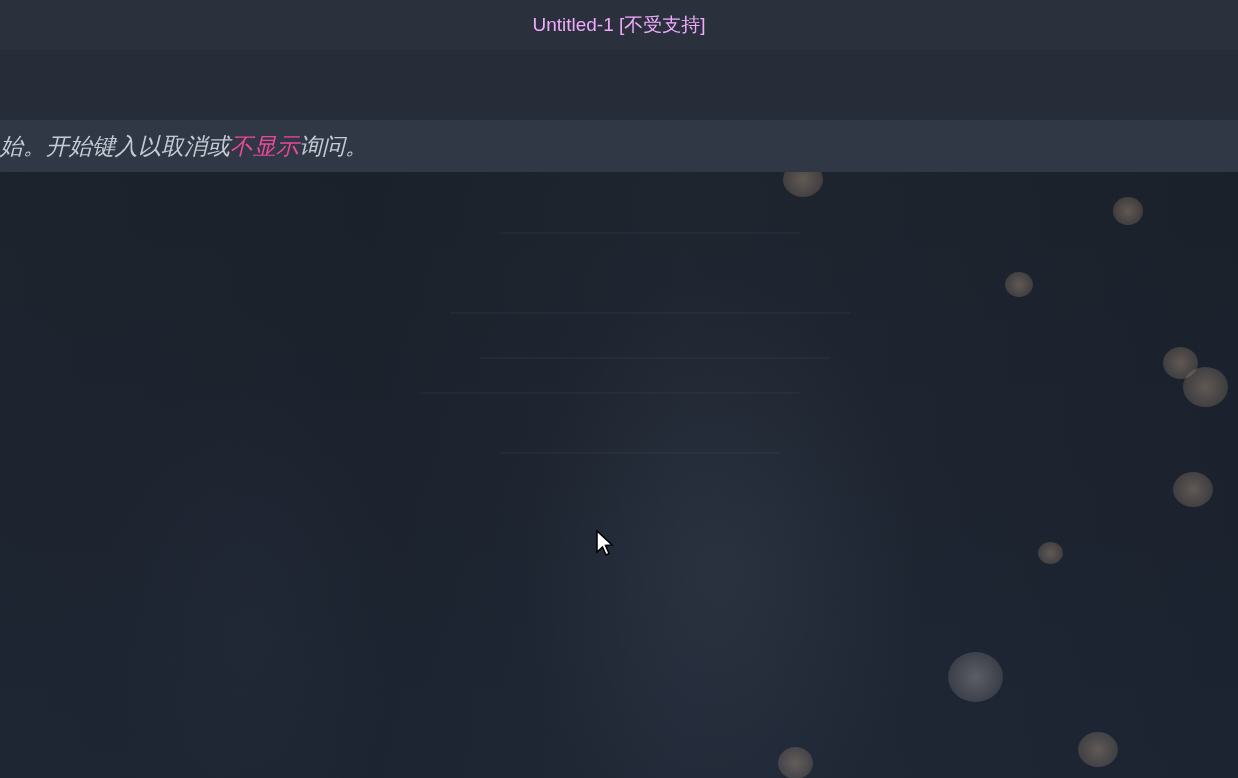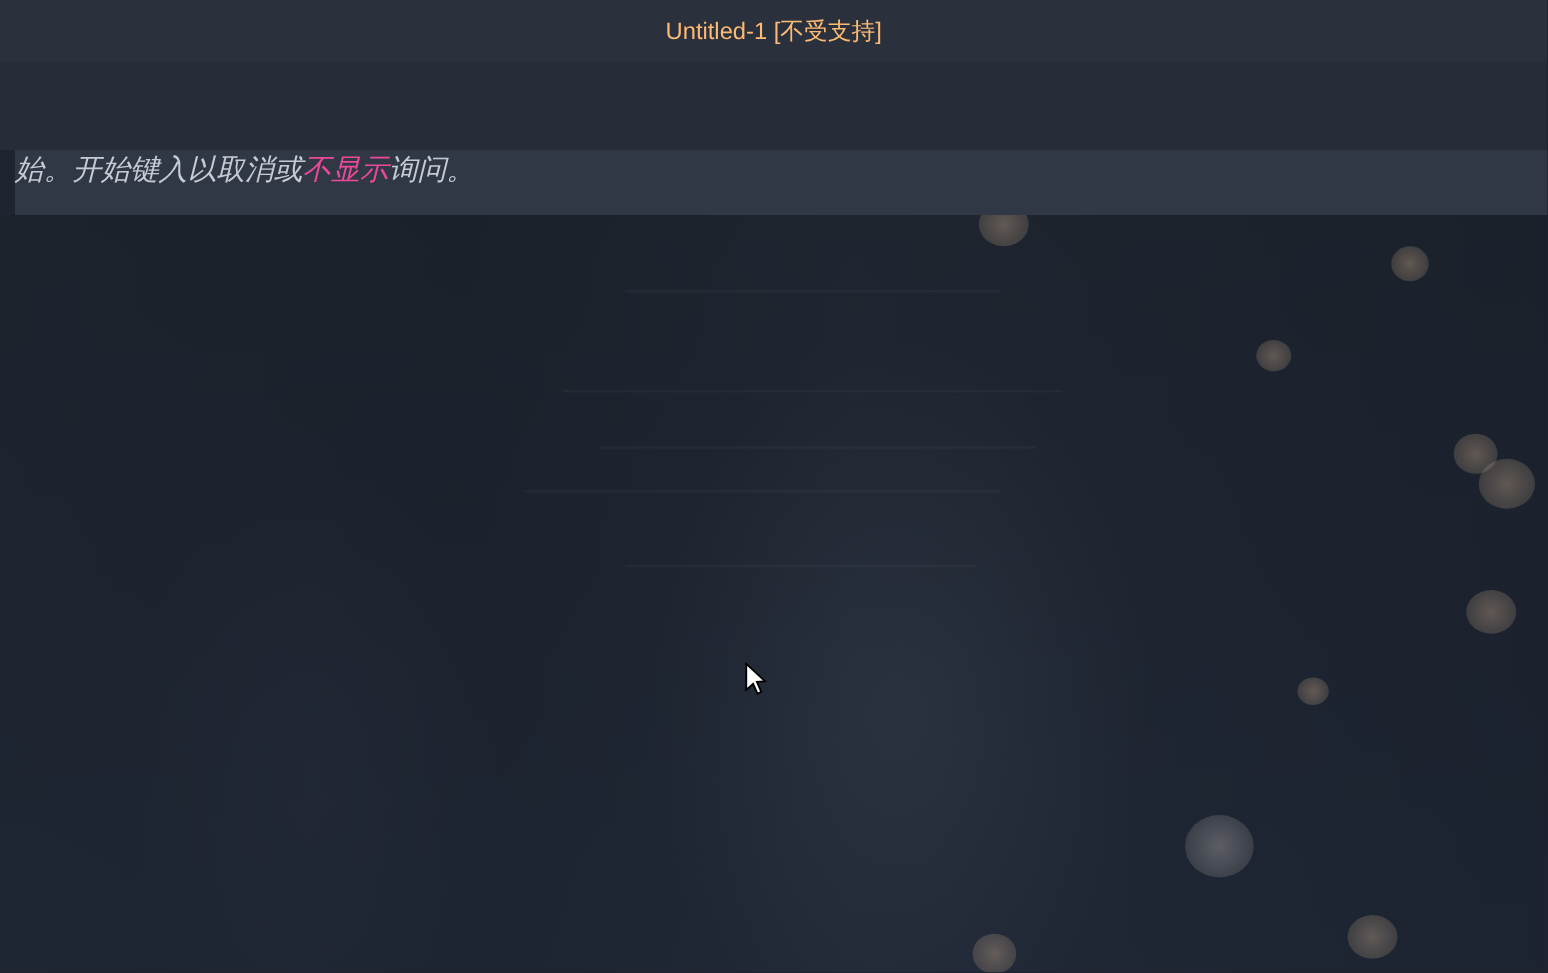--- a/index.html
+++ b/index.html
@@ -19,38 +19,37 @@
     
     .title-bar {
       height: 50px;
       background: #2a313c;
       display: flex;
       align-items: center;
       justify-content: center;
     }
     
     .window-title {
-      color: #fdba74;
+      color: #f0abfc;
       font-size: 19px;
       font-weight: 400;
     }
     
     .secondary-bar {
       height: 70px;
       background: #262d38;
     }
     
     .notification-bar {
       height: 52px;
       background: rgba(60, 70, 85, 0.6);
       display: flex;
-      align-items: flex-start;
+      align-items: center;
       padding-left: 0;
       position: relative;
-      margin-left: 12px;
     }
     
     .notification-text {
       color: #c5cbd4;
       font-size: 23px;
       font-style: italic;
       white-space: nowrap;
     }
     
     .notification-link {

